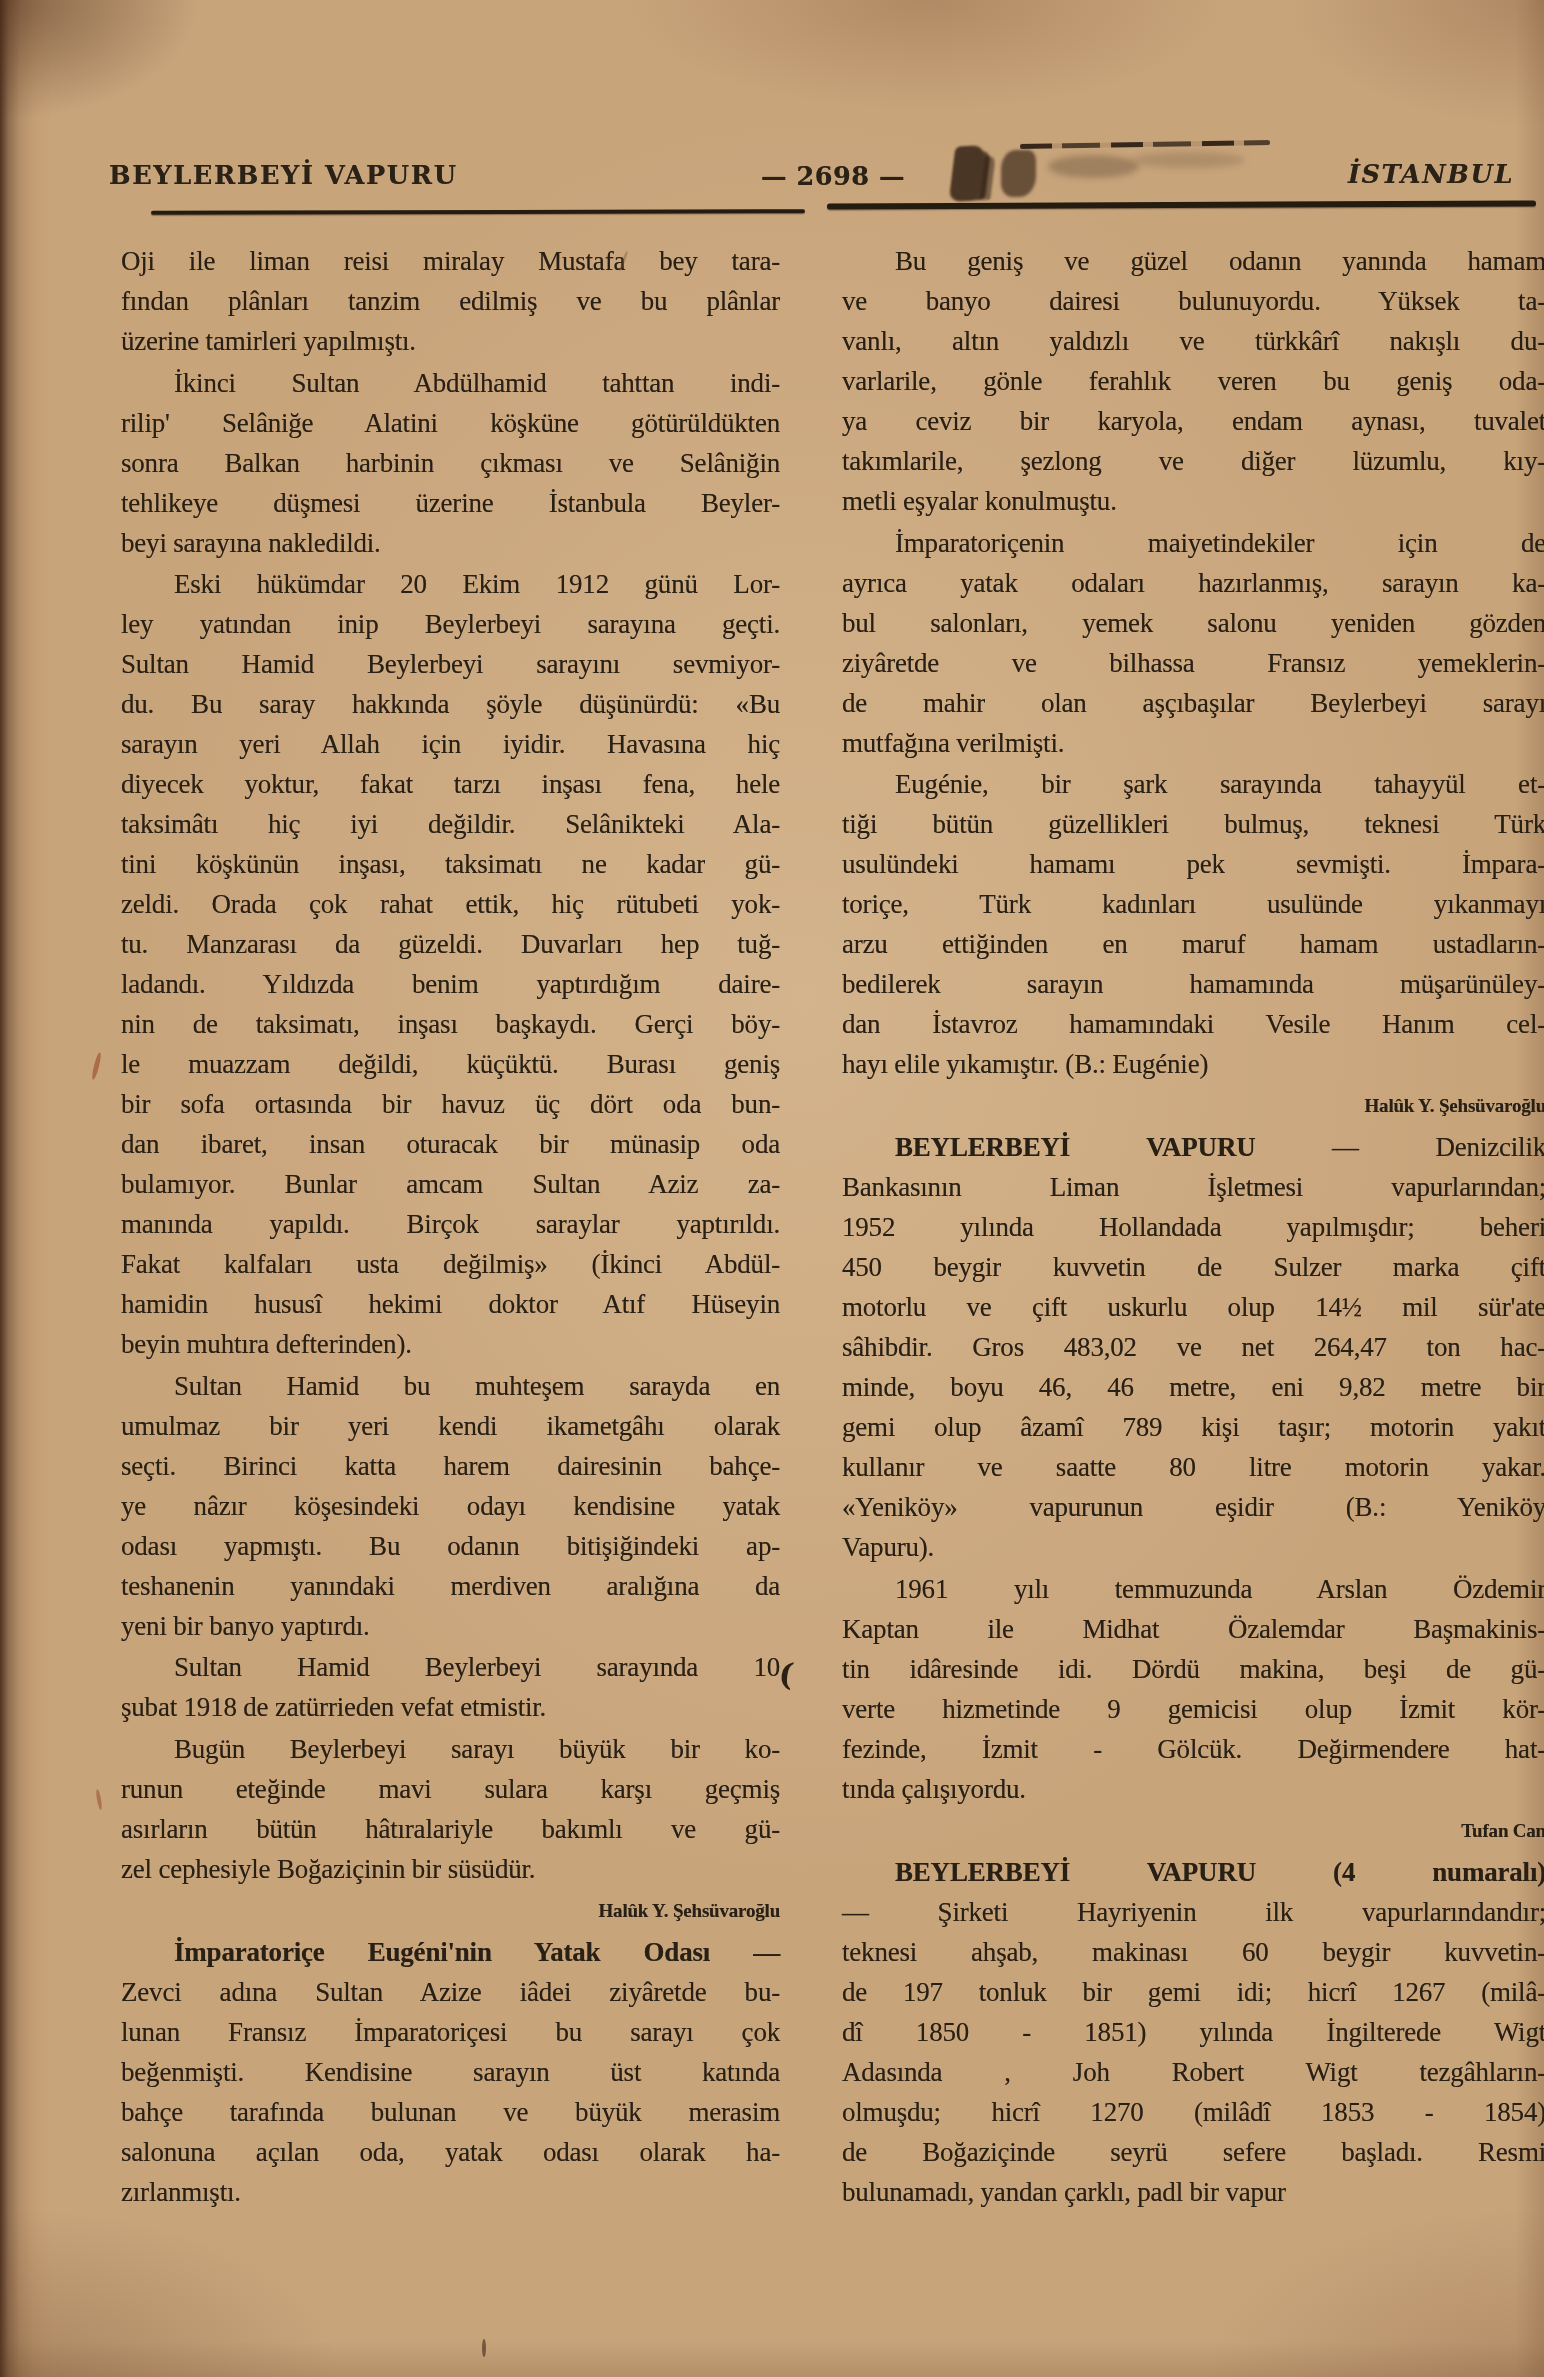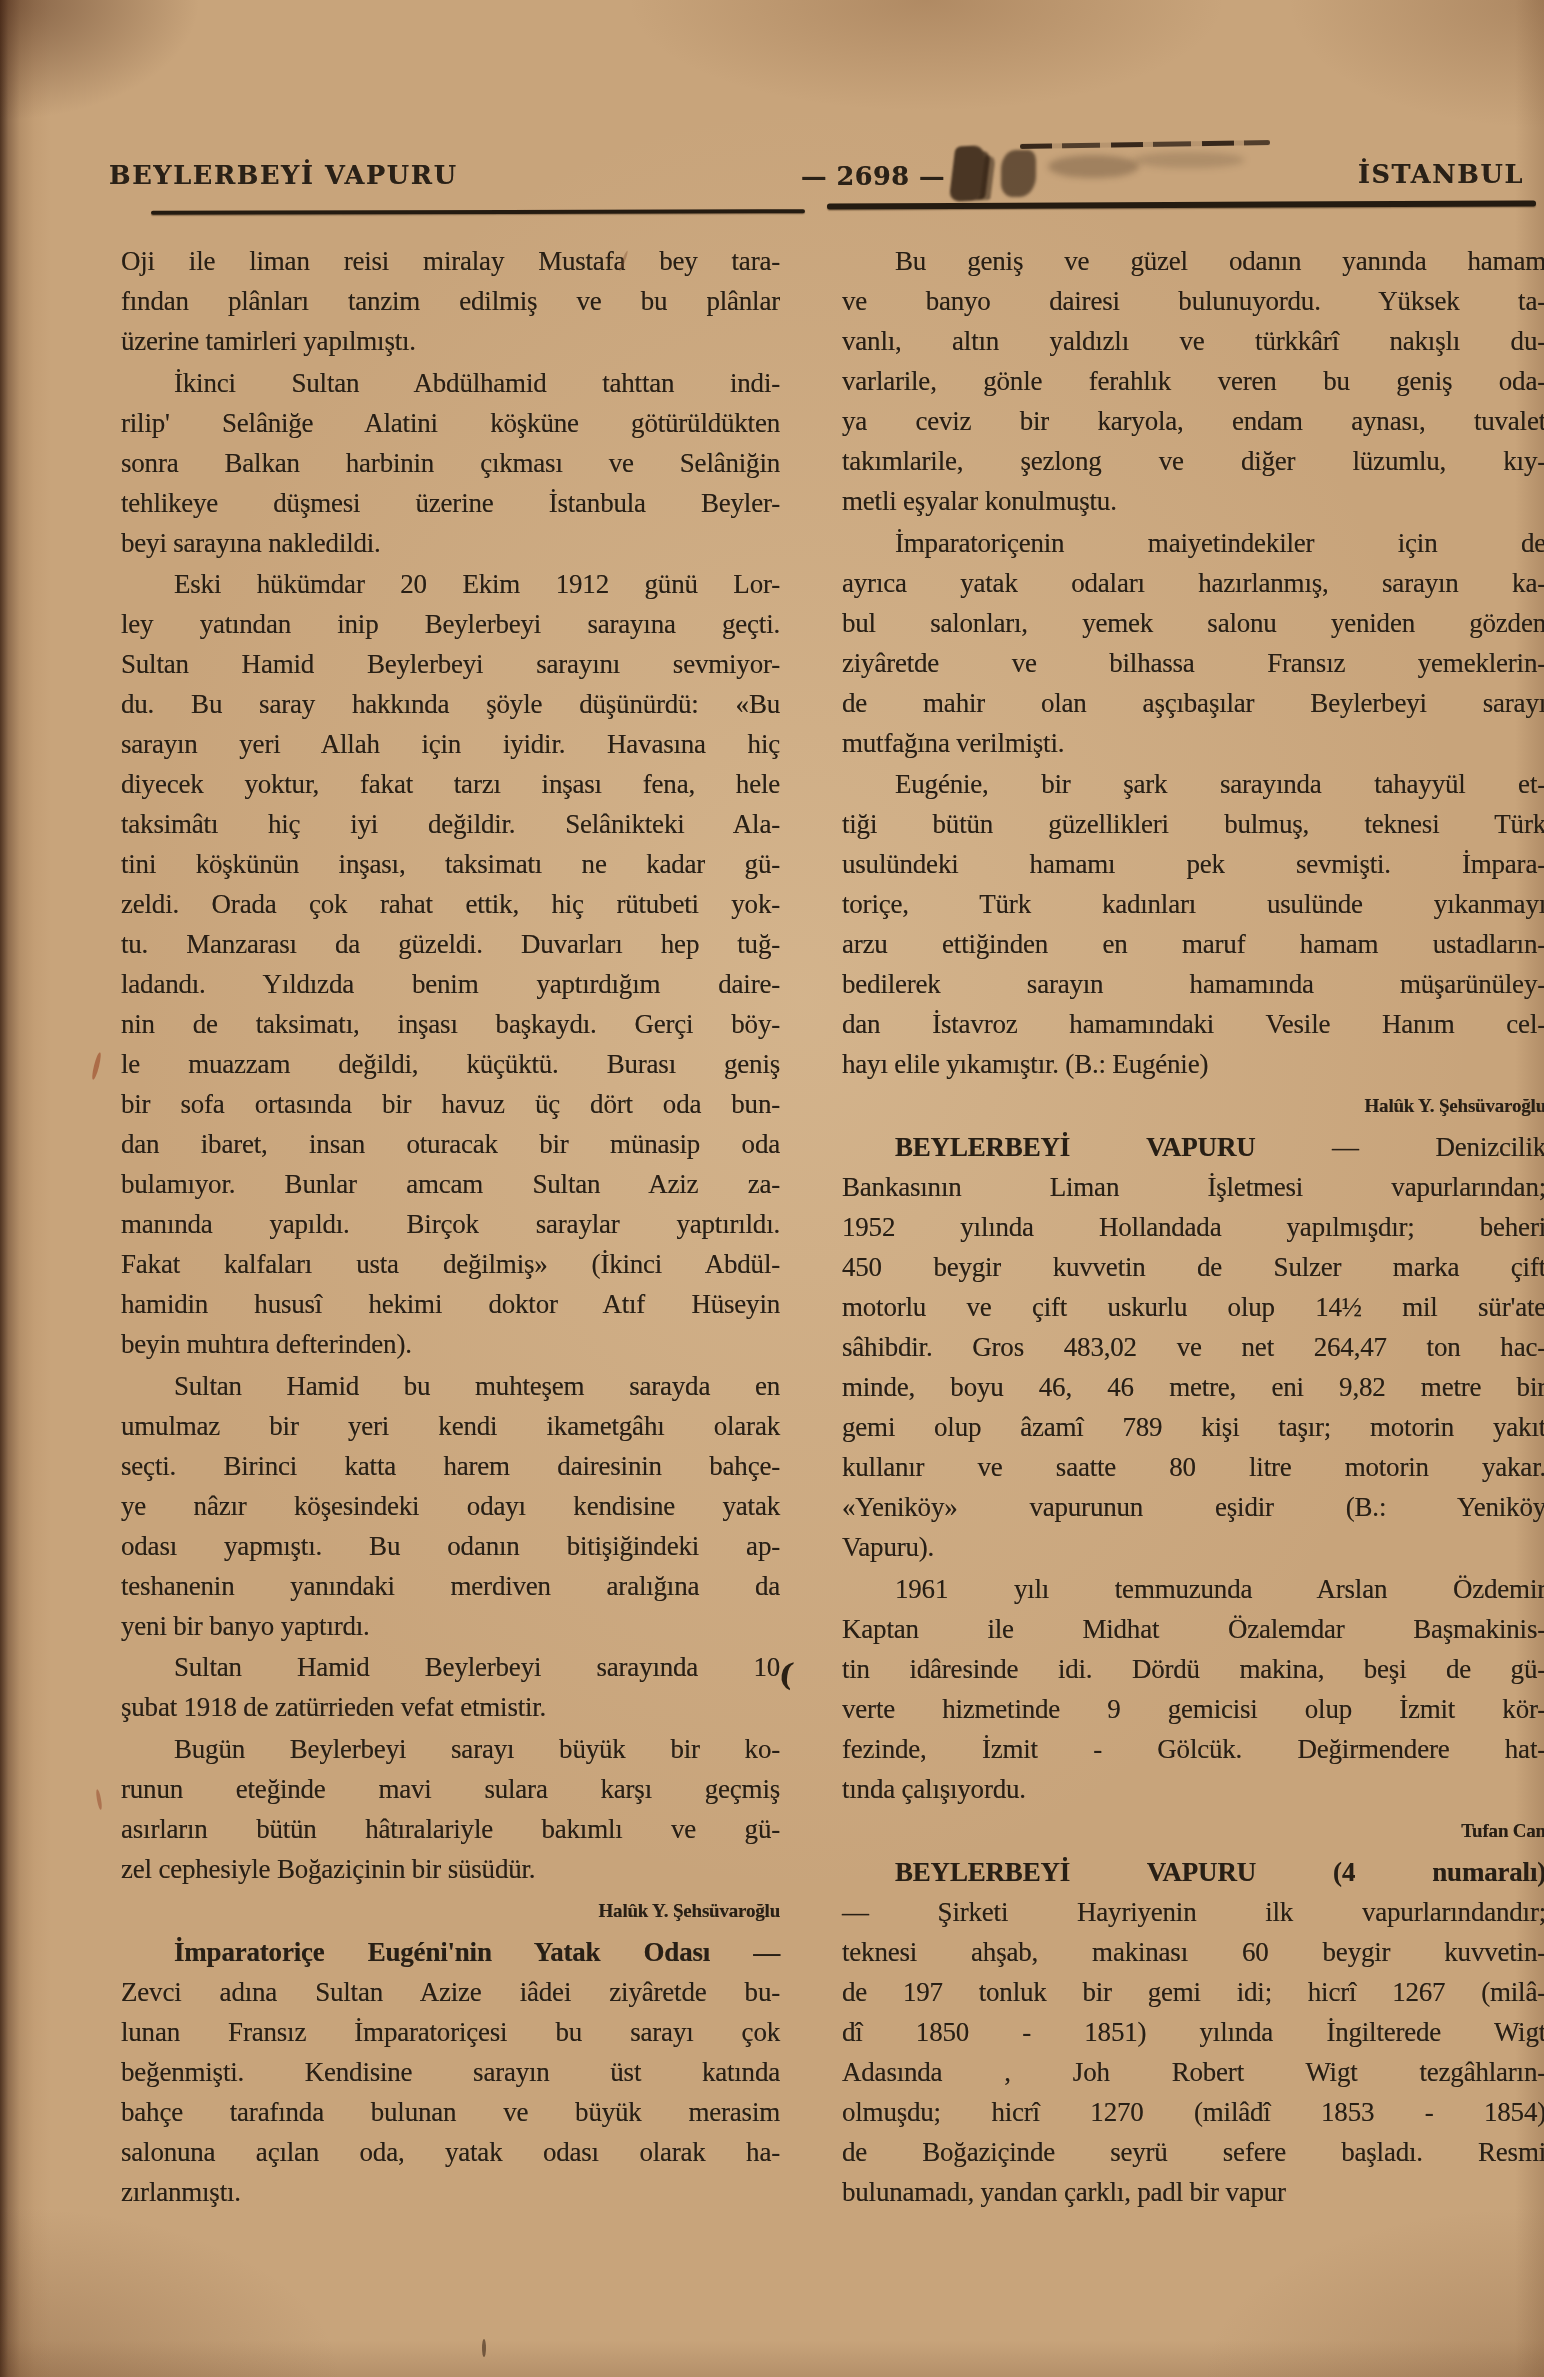--- a/index.html
+++ b/index.html
@@ -26,22 +26,22 @@
   .hdr {
     position: absolute;
     font-weight: bold;
     font-size: 25.6px;
     letter-spacing: 1.6px;
     color: #2a2117;
     text-shadow: 0 0 0.5px rgba(42,33,23,0.55);
     white-space: nowrap;
   }
   #hdr-left   { left: 109px;  top: 160px; }
-  #hdr-center { left: 780px; top: 161px; width: 186px; text-align: center; letter-spacing: 0.5px; }
-  #hdr-right  { right: 20px;  top: 159px; }
+  #hdr-center { left: 740px; top: 161px; width: 186px; text-align: center; letter-spacing: 0.5px; }
+  #hdr-right  { right: 30px;  top: 159px; font-style: italic; }
 
   .rule {
     position: absolute;
     background: #241b11;
     border-radius: 2.7px;
     box-shadow: 0 1.1px 1.1px rgba(60,40,20,0.4);
   }
   #rule-left  { left: 151px;  top: 210px; width: 654px; height: 4.3px;  transform: rotate(-0.15deg); }
   #rule-right { left: 827px; top: 202px; width: 709px; height: 5.9px; transform: rotate(-0.25deg); }
 

